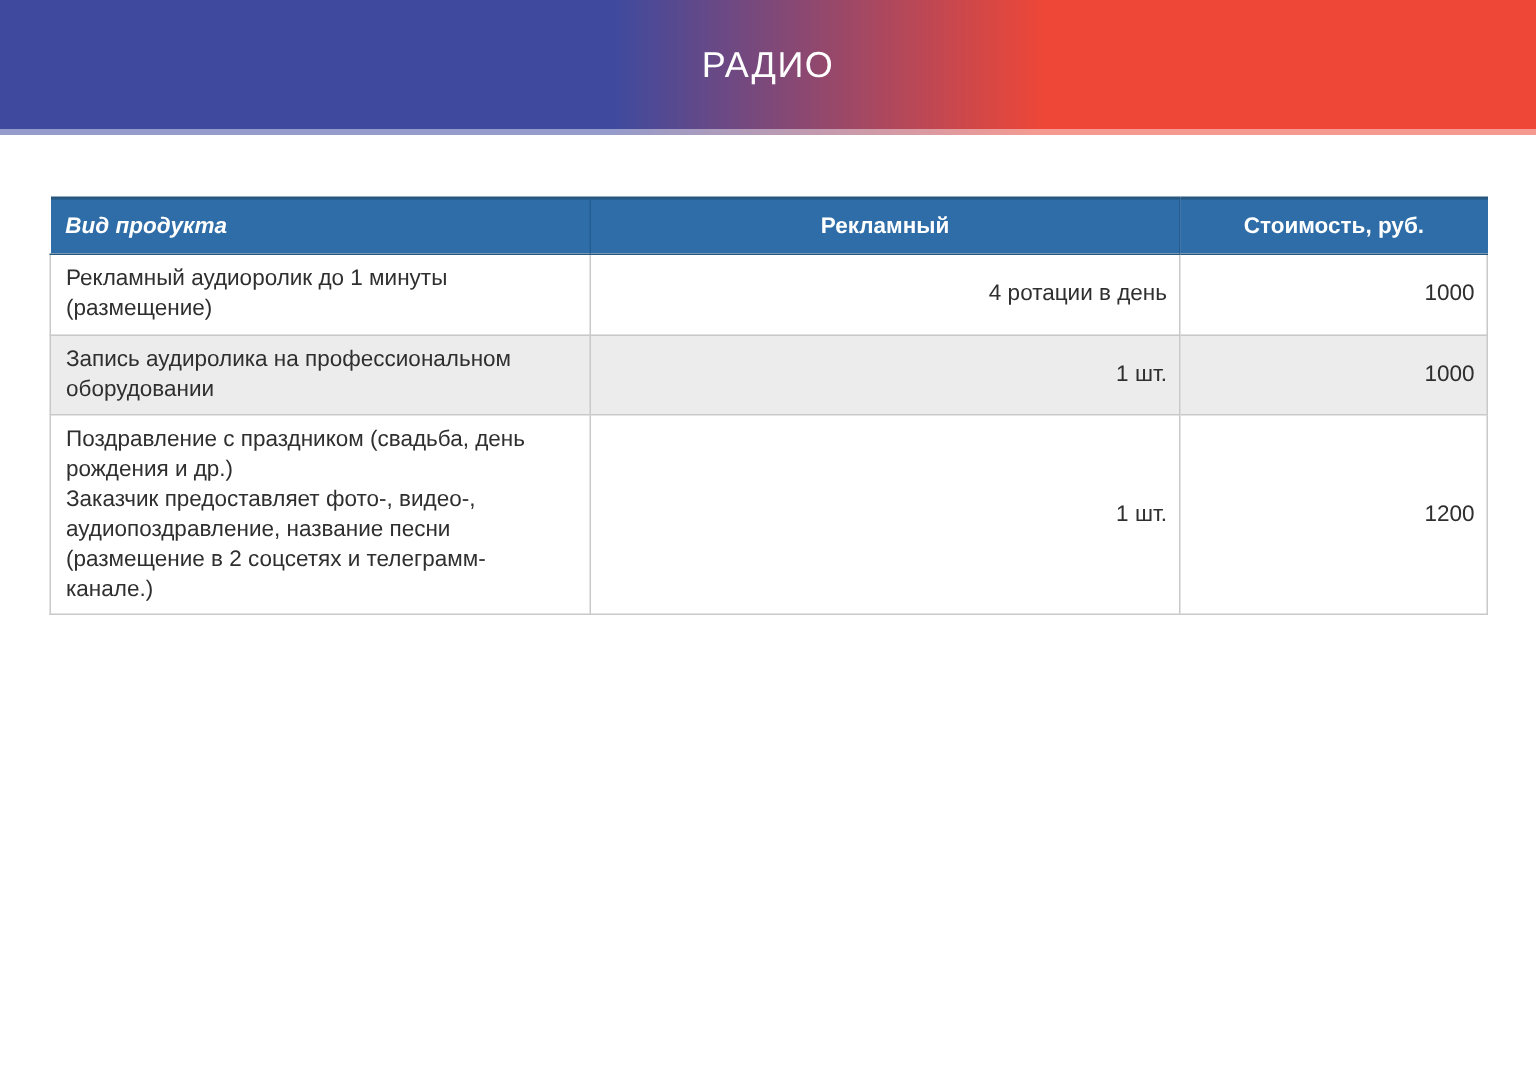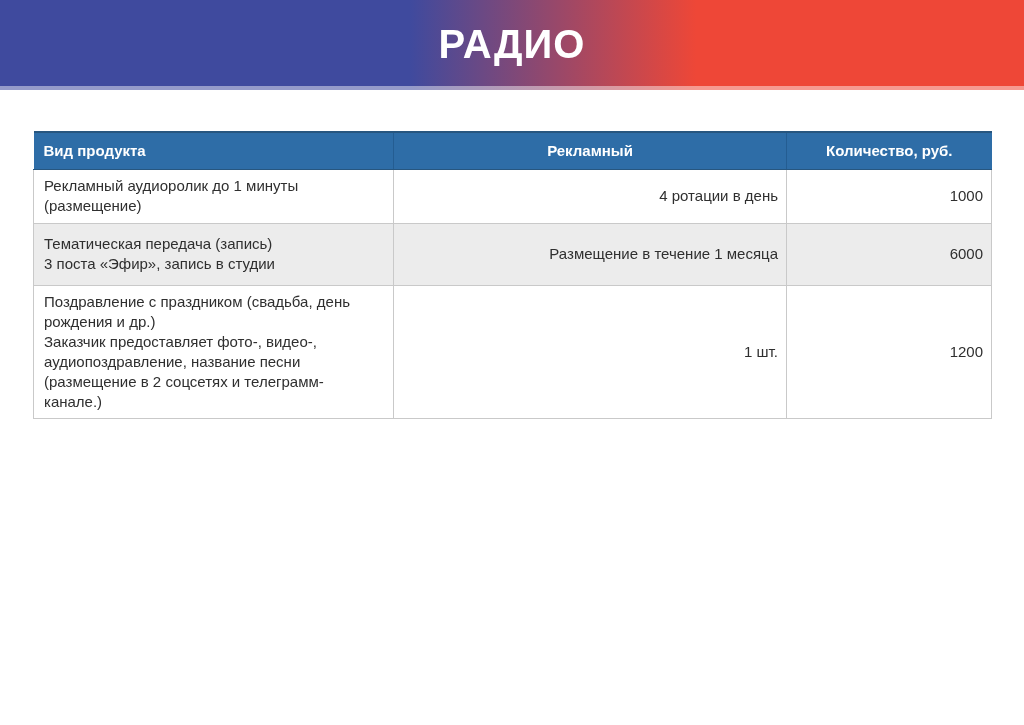--- a/index.html
+++ b/index.html
@@ -16,22 +16,22 @@
     display: flex; align-items: center; justify-content: center;
   }
   .banner::after {
     content: "";
     position: absolute; left: 0; bottom: 0;
     width: 100%; height: 4px;
     background: rgba(255,255,255,0.45);
   }
   .banner .title {
     color: #ffffff;
-    font-size: 40px;
-    font-weight: bold;
+    font-size: 24px;
+    font-weight: normal;
     letter-spacing: 1px;
     padding-bottom: 2px;
   }
   .table-wrap {
     position: absolute;
     left: 33px; top: 131px; width: 958px;
   }
   table {
     width: 958px;
     border-collapse: collapse;
@@ -40,21 +40,21 @@
   thead th {
     background: #2e6da7;
     color: #ffffff;
     font-size: 15px;
     font-weight: bold;
     height: 37px;
     border-top: 2px solid #27567f;
     border-bottom: 1px solid #27567f;
     vertical-align: middle;
   }
-  thead th.c1 { text-align: left; padding-left: 10px; }
+  thead th.c1 { text-align: left; padding-left: 10px; font-style: italic; }
   thead th.c2, thead th.c3 { text-align: center; }
   thead th + th { border-left: 1px solid #245d92; }
   tbody td {
     border: 1px solid #c9c9c9;
     font-size: 15px;
     color: #2f2f2f;
     line-height: 1.34;
     vertical-align: middle;
     white-space: pre-line;
   }
@@ -80,35 +80,35 @@
   <table>
     <colgroup>
       <col style="width:360px">
       <col style="width:393px">
       <col style="width:205px">
     </colgroup>
     <thead>
       <tr>
         <th class="c1">Вид продукта</th>
         <th class="c2">Рекламный</th>
-        <th class="c3">Количество, руб.</th>
+        <th class="c3">Стоимость, руб.</th>
       </tr>
     </thead>
     <tbody>
       <tr class="r1">
         <td class="c1">Рекламный аудиоролик до 1 минуты
 (размещение)</td>
         <td class="c2">4 ротации в день</td>
         <td class="c3">1000</td>
       </tr>
-      <tr class="r5">
-        <td class="c1">Тематическая передача (запись)
-3 поста «Эфир», запись в студии</td>
-        <td class="c2">Размещение в течение 1 месяца</td>
-        <td class="c3">6000</td>
+      <tr class="r2">
+        <td class="c1">Запись аудиролика на профессиональном
+оборудовании</td>
+        <td class="c2">1 шт.</td>
+        <td class="c3">1000</td>
       </tr>
       <tr class="r6">
         <td class="c1">Поздравление с праздником (свадьба, день
 рождения и др.)
 Заказчик предоставляет фото-, видео-,
 аудиопоздравление, название песни
 (размещение в 2 соцсетях и телеграмм-канале.)</td>
         <td class="c2">1 шт.</td>
         <td class="c3">1200</td>
       </tr>

